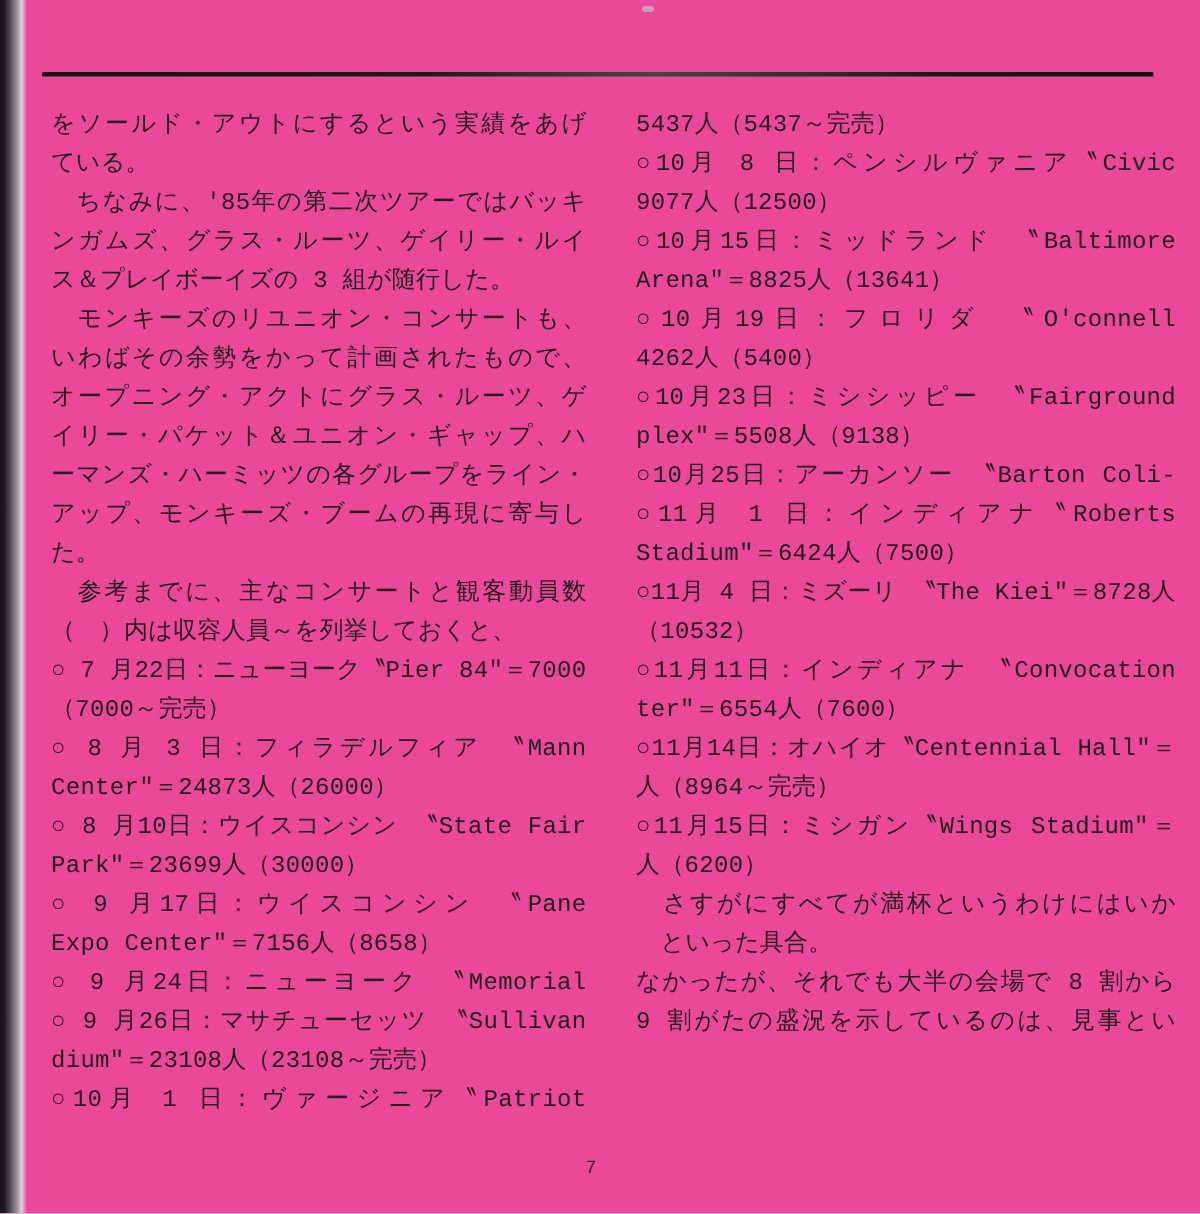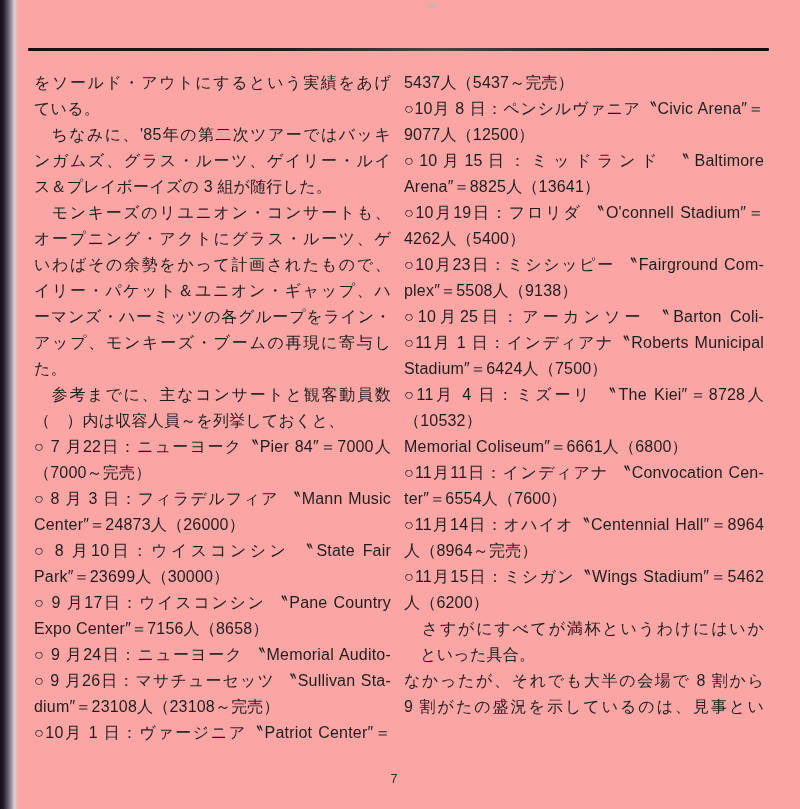--- a/index.html
+++ b/index.html
@@ -1,19 +1,19 @@
 <!DOCTYPE html>
 <html lang="ja"><head>
 <meta charset="utf-8">
 <style>
   html,body{margin:0;padding:0;background:#ffffff;}
   .page{
     position:relative;width:800px;height:809px;overflow:hidden;
-    background:#fca5a5;
-    font-family:Liberation Sans, sans-serif;
+    background:#ec4899;
+    font-family:Liberation Mono, monospace;
   }
   .binding-shadow{
     position:absolute;left:0;top:0;width:18px;height:809px;
     background:linear-gradient(90deg,#160f1c 0%,#231a28 18%,#544a58 38%,#988f9b 62%,#d8d3d8 80%,rgba(252,252,250,0) 100%);
   }
   .top-rule{
     position:absolute;left:28px;top:48px;width:741px;height:3px;border-radius:1px;
     background:linear-gradient(90deg,#121212 0%,#1c1c1c 35%,#454545 55%,#1a1a1a 80%,#0e0e0e 100%);
   }
   .scan-speck{
@@ -24,43 +24,43 @@
     position:absolute;top:70px;color:#1e1e1e;font-size:16px;
     letter-spacing:0.2px;
   }
   .text-col .line{
     height:26px;line-height:26px;overflow:hidden;
   }
   .text-col .line.j{
     text-align:justify;text-align-last:justify;
   }
   .col-left{left:34px;width:357px;}
-  .col-right{left:404px;width:360px;}
+  .col-right{left:424px;width:360px;}
   .page-number{
     position:absolute;left:376px;top:770px;width:36px;height:18px;
     text-align:center;font-size:12.5px;line-height:18px;color:#2b2b2b;
   }
 </style>
 </head>
 <body>
 
 <div class="page">
   <div class="binding-shadow"></div>
   <div class="top-rule"></div>
   <div class="scan-speck"></div>
 
   <div class="text-col col-left">
       <div class="line j">をソールド・アウトにするという実績をあげ</div>
       <div class="line">ている。</div>
       <div class="line j">　ちなみに、'85年の第二次ツアーではバッキ</div>
       <div class="line j">ンガムズ、グラス・ルーツ、ゲイリー・ルイ</div>
       <div class="line">ス＆プレイボーイズの 3 組が随行した。</div>
       <div class="line j">　モンキーズのリユニオン・コンサートも、</div>
+      <div class="line j">いわばその余勢をかって計画されたもので、</div>
       <div class="line j">オープニング・アクトにグラス・ルーツ、ゲ</div>
-      <div class="line j">いわばその余勢をかって計画されたもので、</div>
       <div class="line j">イリー・パケット＆ユニオン・ギャップ、ハ</div>
       <div class="line j">ーマンズ・ハーミッツの各グループをライン・</div>
       <div class="line j">アップ、モンキーズ・ブームの再現に寄与し</div>
       <div class="line">た。</div>
       <div class="line j">　参考までに、主なコンサートと観客動員数</div>
       <div class="line">（　）内は収容人員～を列挙しておくと、</div>
       <div class="line j">○ 7 月22日：ニューヨーク〝Pier 84″＝7000人</div>
       <div class="line">（7000～完売）</div>
       <div class="line j">○ 8 月 3 日：フィラデルフィア 〝Mann Music</div>
       <div class="line">Center″＝24873人（26000）</div>
@@ -82,21 +82,20 @@
       <div class="line">Arena″＝8825人（13641）</div>
       <div class="line j">○10月19日：フロリダ 〝O'connell Stadium″＝</div>
       <div class="line">4262人（5400）</div>
       <div class="line j">○10月23日：ミシシッピー 〝Fairground Com-</div>
       <div class="line">plex″＝5508人（9138）</div>
       <div class="line j">○10月25日：アーカンソー 〝Barton Coli-</div>
       <div class="line j">○11月 1 日：インディアナ〝Roberts Municipal</div>
       <div class="line">Stadium″＝6424人（7500）</div>
       <div class="line j">○11月 4 日：ミズーリ 〝The Kiei″＝8728人</div>
       <div class="line">（10532）</div>
-      <div class="line">Memorial Coliseum″＝6661人（6800）</div>
       <div class="line j">○11月11日：インディアナ 〝Convocation Cen-</div>
       <div class="line">ter″＝6554人（7600）</div>
       <div class="line j">○11月14日：オハイオ〝Centennial Hall″＝8964</div>
       <div class="line">人（8964～完売）</div>
       <div class="line j">○11月15日：ミシガン〝Wings Stadium″＝5462</div>
       <div class="line">人（6200）</div>
       <div class="line j">　さすがにすべてが満杯というわけにはいか</div>
       <div class="line">　といった具合。</div>
       <div class="line j">なかったが、それでも大半の会場で 8 割から</div>
       <div class="line j">9 割がたの盛況を示しているのは、見事とい</div>

